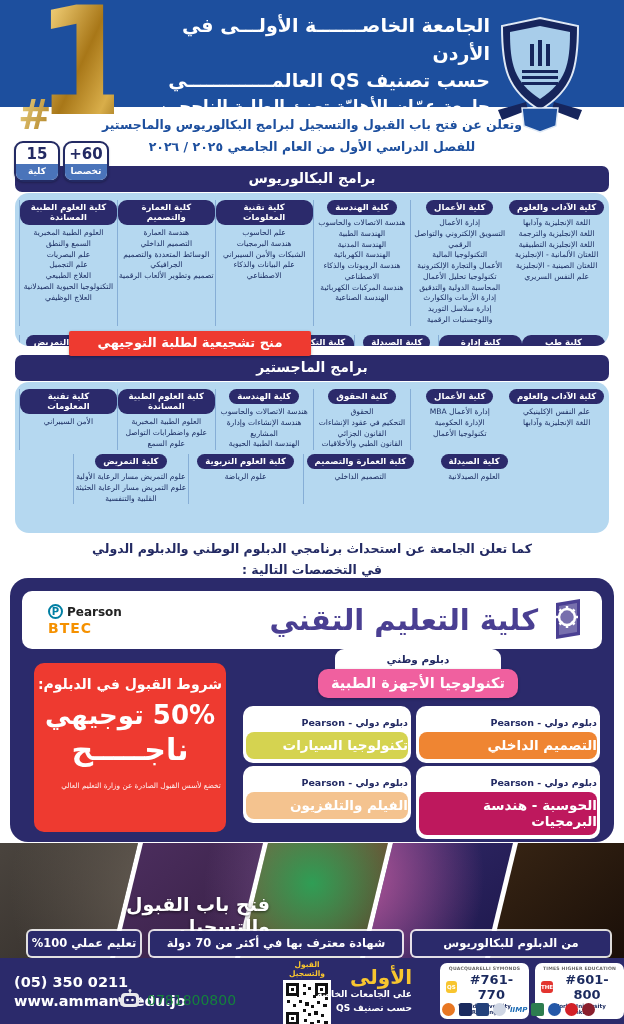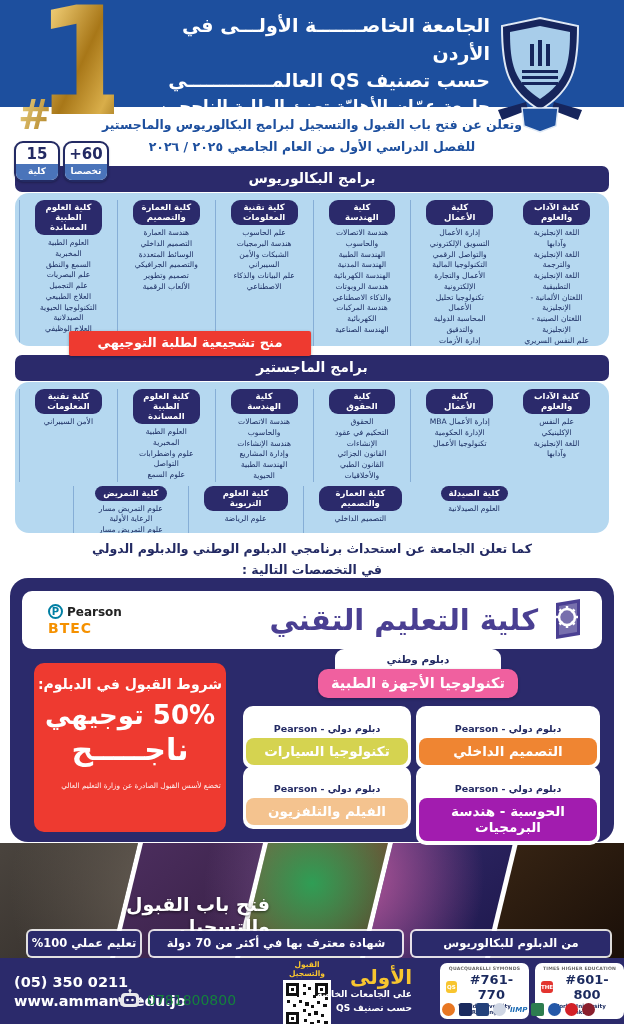--- a/index.html
+++ b/index.html
@@ -30,21 +30,21 @@
   
   .section-banner{position:absolute;left:15px;width:594px;background:#2b2a6b;color:#fff;border-radius:7px;
                   text-align:center;font-size:14px;font-weight:bold;padding:4px 0 6px;z-index:4;}
   .banner-bach{top:166px;}
   .banner-mast{top:355px;}
   
   .light-box{position:absolute;left:15px;width:594px;background:#b5d8f0;border-radius:14px;overflow:hidden;z-index:1;}
   .box-bach{top:193px;height:153px;}
   .box-mast{top:382px;height:151px;}
   .fac-row{display:flex;direction:rtl;padding:7px 4px 2px;}
-  .fac{flex:1;padding:0 15px;min-width:0;}
+  .fac{flex:1;padding:0 0;min-width:0;}
   .fac + .fac{border-left:1px solid #86aed6;}
   .fac-pill{margin:0 auto 3px;background:#2b2a6b;color:#fff;border-radius:9px;font-size:8.5px;font-weight:bold;
             padding:2px 8px 3px;width:fit-content;max-width:100%;text-align:center;}
   .prog{font-size:7.6px;color:#1c2e63;text-align:center;line-height:1.42;font-weight:500;}
   .row2m{padding:2px 78px 2px 58px;}
   .schol-banner{position:absolute;left:69px;top:331px;width:242px;background:#ee3a30;color:#fff;text-align:center;
                 font-size:13px;font-weight:bold;padding:4px 0 6px;border-radius:2px;z-index:5;box-shadow:0 1px 3px rgba(0,0,0,.3);}
   
   .dip-announce{position:absolute;left:60px;top:538px;width:504px;text-align:center;color:#232a63;
                 font-size:12.5px;font-weight:bold;line-height:1.7;}
@@ -67,21 +67,21 @@
   .cond-line1{font-size:26px;font-weight:bold;margin-top:8px;}
   .cond-line2{font-size:30px;font-weight:bold;margin-top:2px;letter-spacing:1px;}
   .cond-note{font-size:7.3px;margin-top:14px;opacity:.95;margin-left:22px;}
   
   .nat-card{position:absolute;left:318px;top:649px;width:200px;text-align:center;z-index:3;}
   .nat-white{margin:0 17px;background:#fff;border-radius:9px;padding:4px 0 16px;}
   .nat-label{font-size:10.5px;font-weight:bold;color:#232a63;}
   .nat-badge{margin-top:-12px;position:relative;border-radius:10px;padding:6px 0 7px;color:#fff;
              font-size:14.5px;font-weight:bold;box-shadow:0 1px 3px rgba(0,0,0,.25);}
   
-  .dip-card{position:absolute;background:#fff;border-radius:10px;padding:14px 3px 4px;text-align:center;z-index:3;}
+  .dip-card{position:absolute;background:#fff;border-radius:10px;padding:8px 3px 4px;text-align:right;z-index:3;}
   .dip-label{font-size:9.5px;font-weight:bold;color:#232a63;padding:3px 0 4px;direction:rtl;}
   .dip-badge{border-radius:8px;padding:5px 0 6px;color:#fff;font-size:13.5px;font-weight:bold;direction:rtl;}
   .pos-0{left:416px;top:706px;width:184px;}
   .pos-1{left:243px;top:706px;width:168px;}
   .pos-2{left:416px;top:766px;width:184px;}
   .pos-3{left:243px;top:766px;width:168px;}
   
   .strip{position:absolute;left:0;top:843px;width:624px;height:115px;background:#fff;}
   .strip .ph{position:absolute;inset:0;}
   .ph1{clip-path:polygon(0 0,138px 0,110px 115px,0 115px);
@@ -391,21 +391,21 @@
       <div class="dip-card pos-0">
         <div class="dip-label">دبلوم دولي - Pearson</div>
         <div class="dip-badge" style="background: rgb(239, 133, 50);">التصميم الداخلي</div>
       </div>
       <div class="dip-card pos-1">
         <div class="dip-label">دبلوم دولي - Pearson</div>
         <div class="dip-badge" style="background: rgb(213, 211, 80);">تكنولوجيا السيارات</div>
       </div>
       <div class="dip-card pos-2">
         <div class="dip-label">دبلوم دولي - Pearson</div>
-        <div class="dip-badge" style="background: #a21caf;">الحوسبة - هندسة البرمجيات</div>
+        <div class="dip-badge" style="background: #be185d;">الحوسبة - هندسة البرمجيات</div>
       </div>
       <div class="dip-card pos-3">
         <div class="dip-label">دبلوم دولي - Pearson</div>
         <div class="dip-badge" style="background: rgb(244, 195, 143);">الفيلم والتلفزيون</div>
       </div>
     </div>
 
   <div class="strip">
     <div class="ph ph1"></div>
     <div class="ph ph2"></div>

